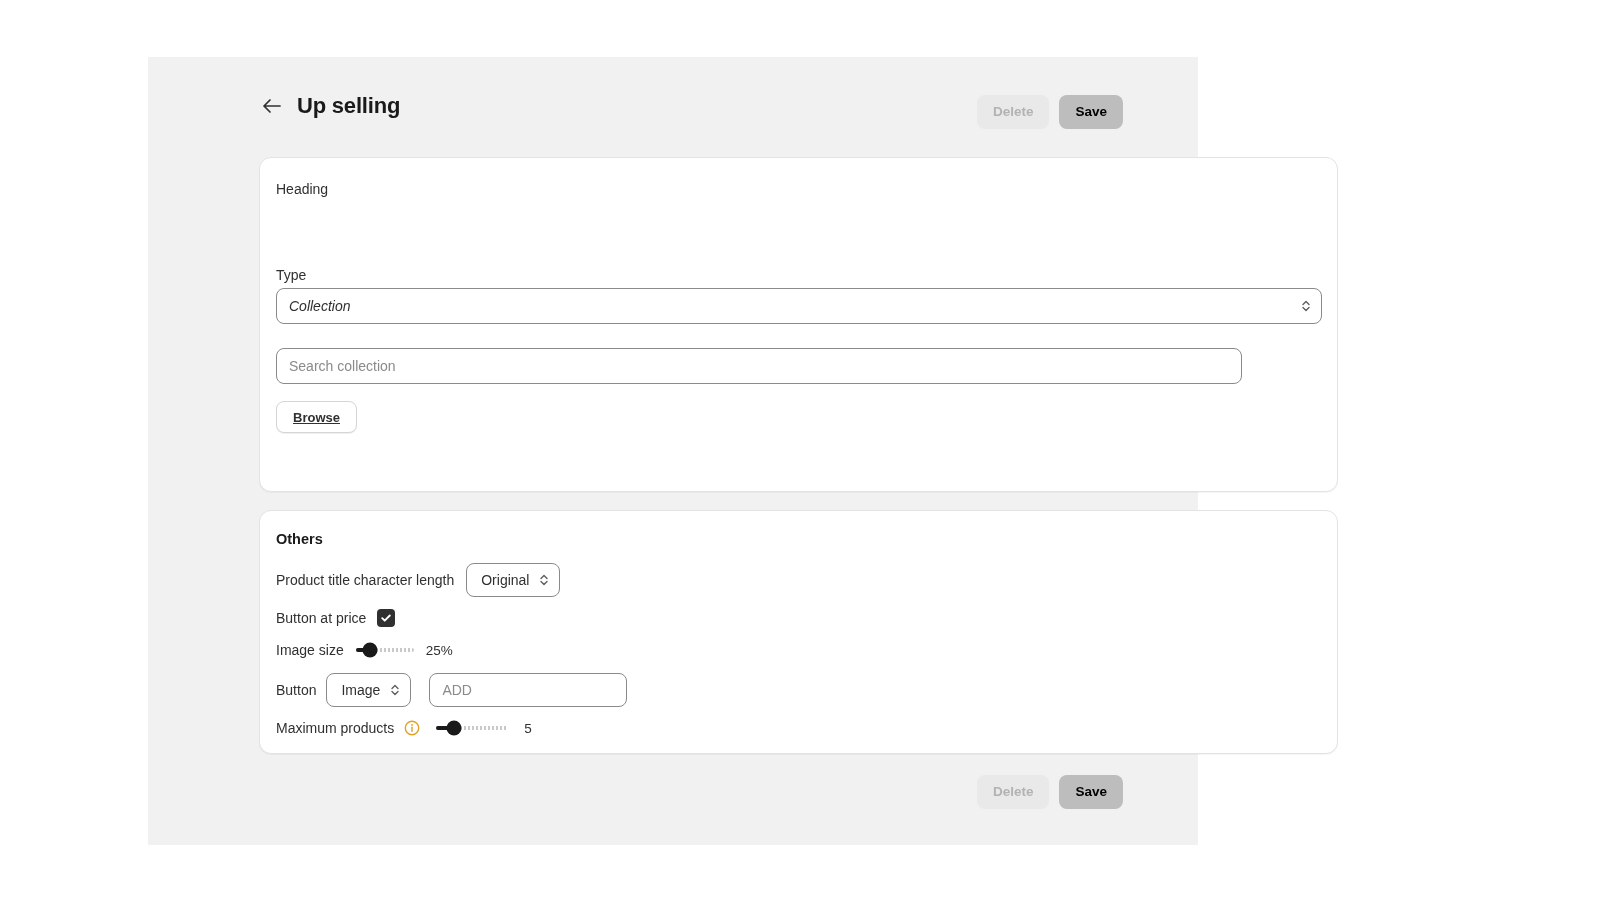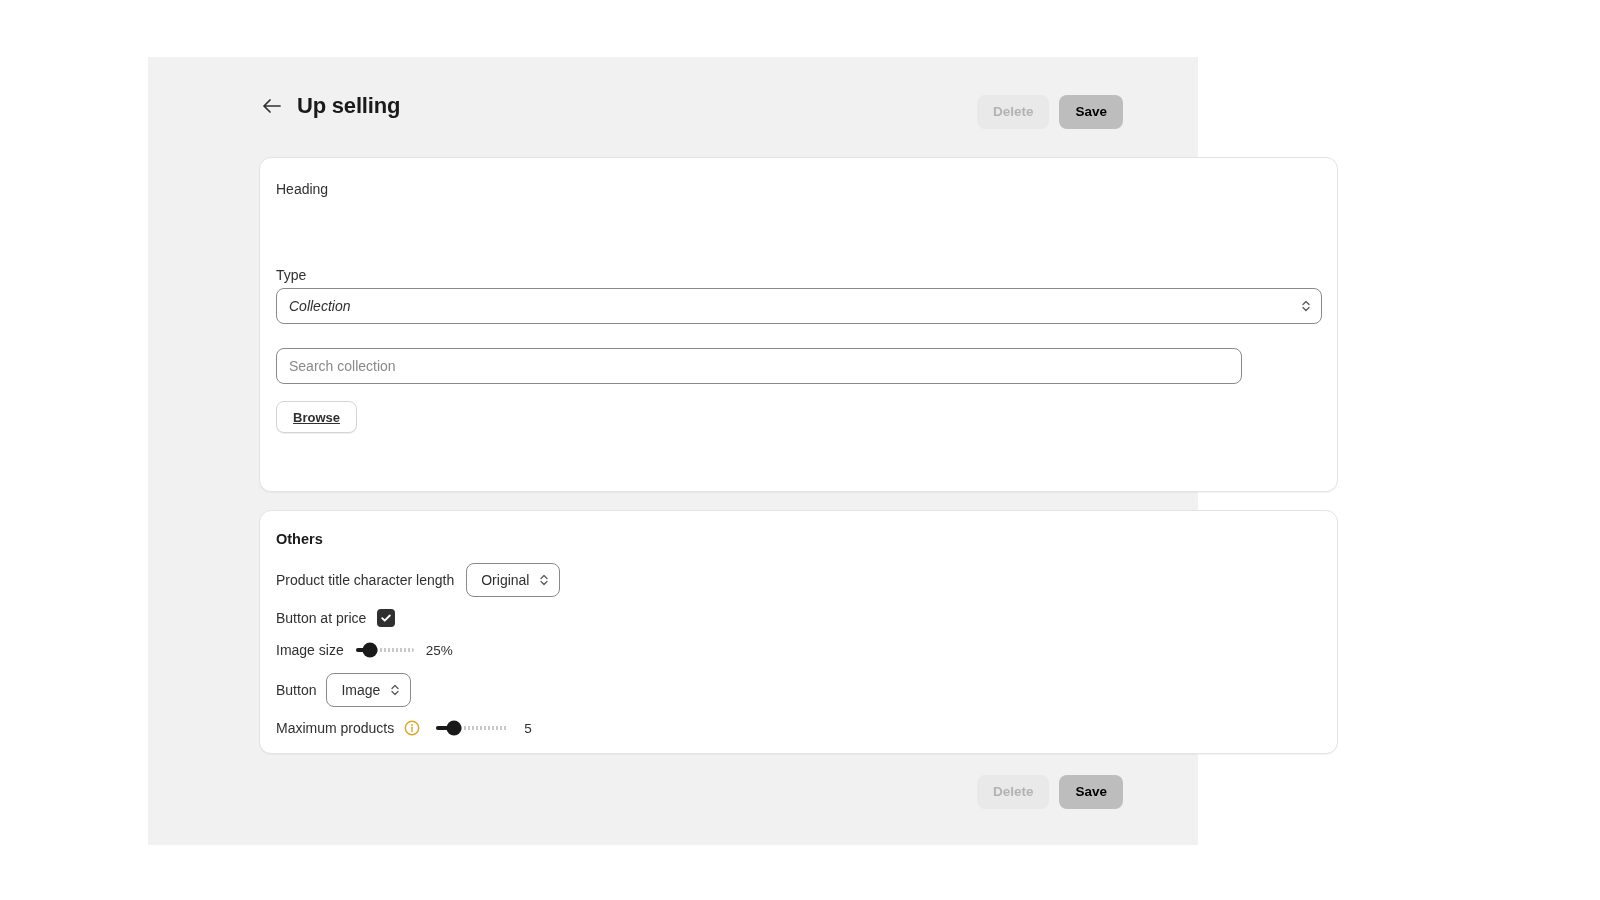--- a/index.html
+++ b/index.html
@@ -338,20 +338,21 @@
       <span class="field-label">Button</span>
       <span class="select-wrap">
         <span class="select-box" style="height:34px; padding:0 30px 0 14px;">Image</span>
         <span class="select-caret">
           <svg width="12" height="16" viewBox="0 0 12 16" fill="none" aria-hidden="true">
             <path d="M3 6.5L6 3.5L9 6.5" stroke="#5c5f62" stroke-width="1.4" stroke-linecap="round" stroke-linejoin="round"></path>
             <path d="M3 9.5L6 12.5L9 9.5" stroke="#5c5f62" stroke-width="1.4" stroke-linecap="round" stroke-linejoin="round"></path>
           </svg>
         </span>
       </span>
+      <input class="text-input" type="text" style="width: 198px; height: 34px; margin-left: 8px; color: rgb(109, 113, 117);" placeholder="ADD">
     </div>
 
     <div class="row" style="top:208px; gap:10px;">
       <span class="field-label">Maximum products</span>
       <span class="info-icon">
         <svg width="16" height="16" viewBox="0 0 16 16" fill="none" aria-hidden="true">
           <circle cx="8" cy="8" r="6.7" stroke="#e0a325" stroke-width="1.4"></circle>
           <circle cx="8" cy="4.9" r="0.95" fill="#e0a325"></circle>
           <path d="M8 7.2V11.4" stroke="#e0a325" stroke-width="1.4" stroke-linecap="round"></path>
         </svg>

